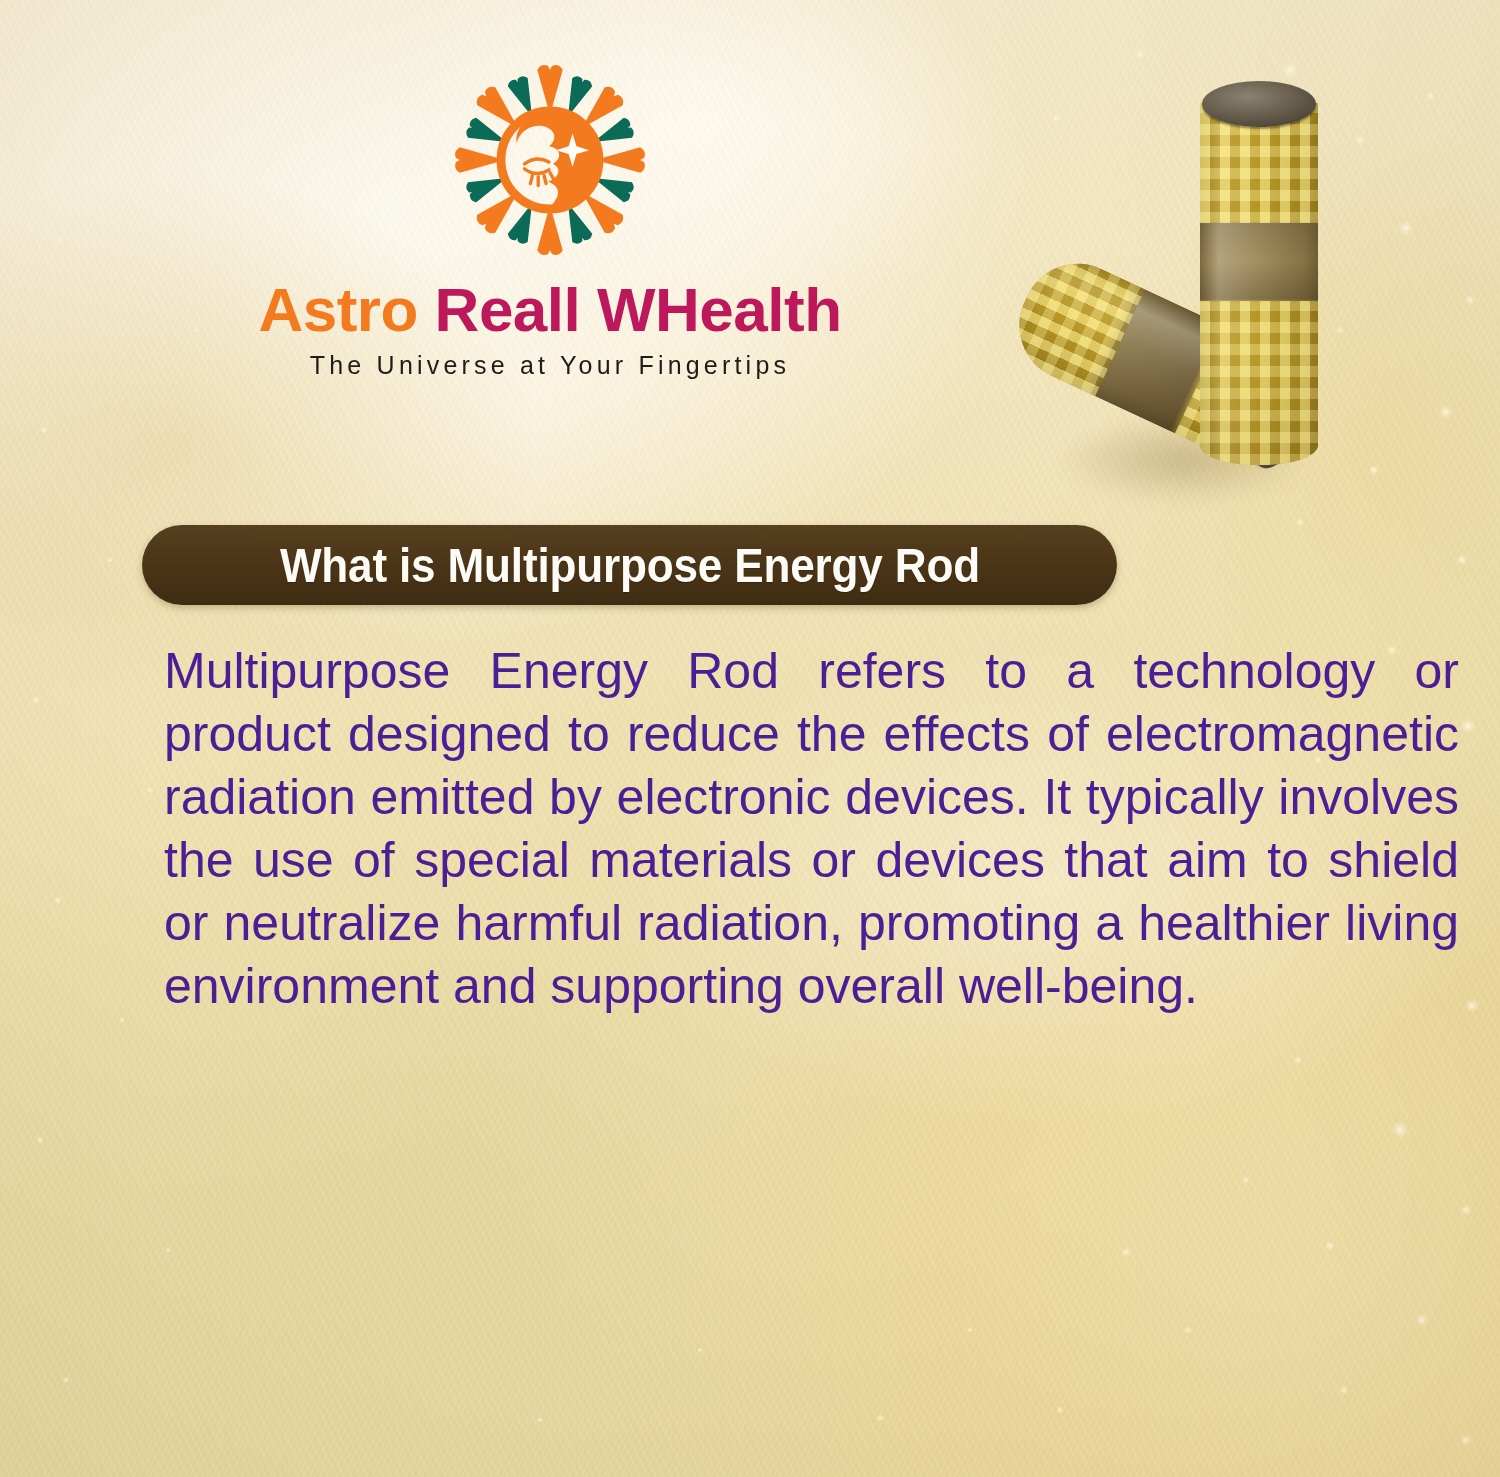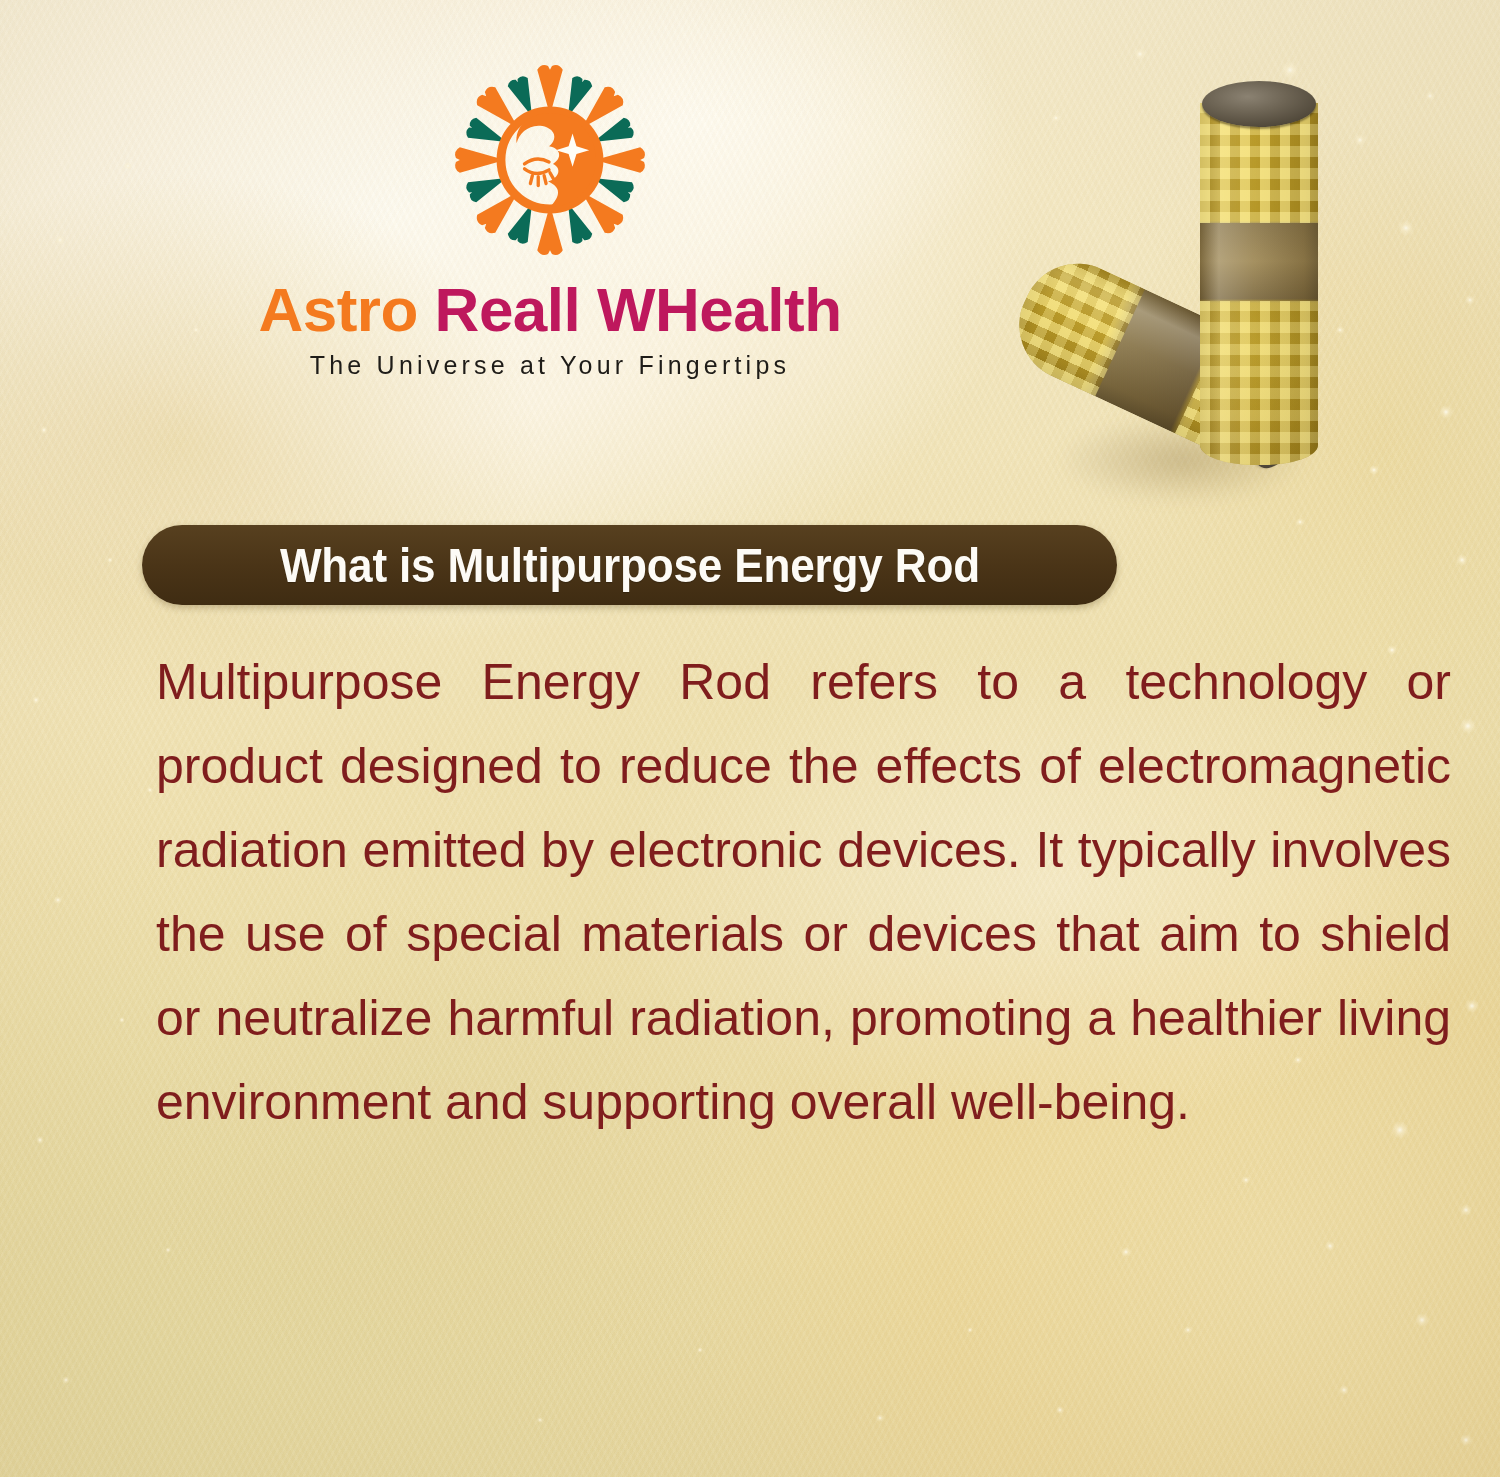--- a/index.html
+++ b/index.html
@@ -215,27 +215,27 @@
     font-size: 49px;
     letter-spacing: -0.2px;
     transform: scaleX(0.90);
     white-space: nowrap;
     text-shadow: 0 1px 1px rgba(0,0,0,0.22);
   }
 
   
   .body-copy {
     position: absolute;
-    left: 156px;
+    left: 164px;
     top: 640px;
     width: 1295px;
     font-family: "Liberation Sans Narrow", "Liberation Sans", sans-serif;
     font-size: 50px;
-    line-height: 84px;
-    color: #7f1d1d;
+    line-height: 63px;
+    color: #4c1d95;
     text-align: justify;
     letter-spacing: 0px;
     transform-origin: left top;
   }
   .body-copy > span { display: inline; }
 </style>
 </head>
 <body>
 
 <div id="poster">

